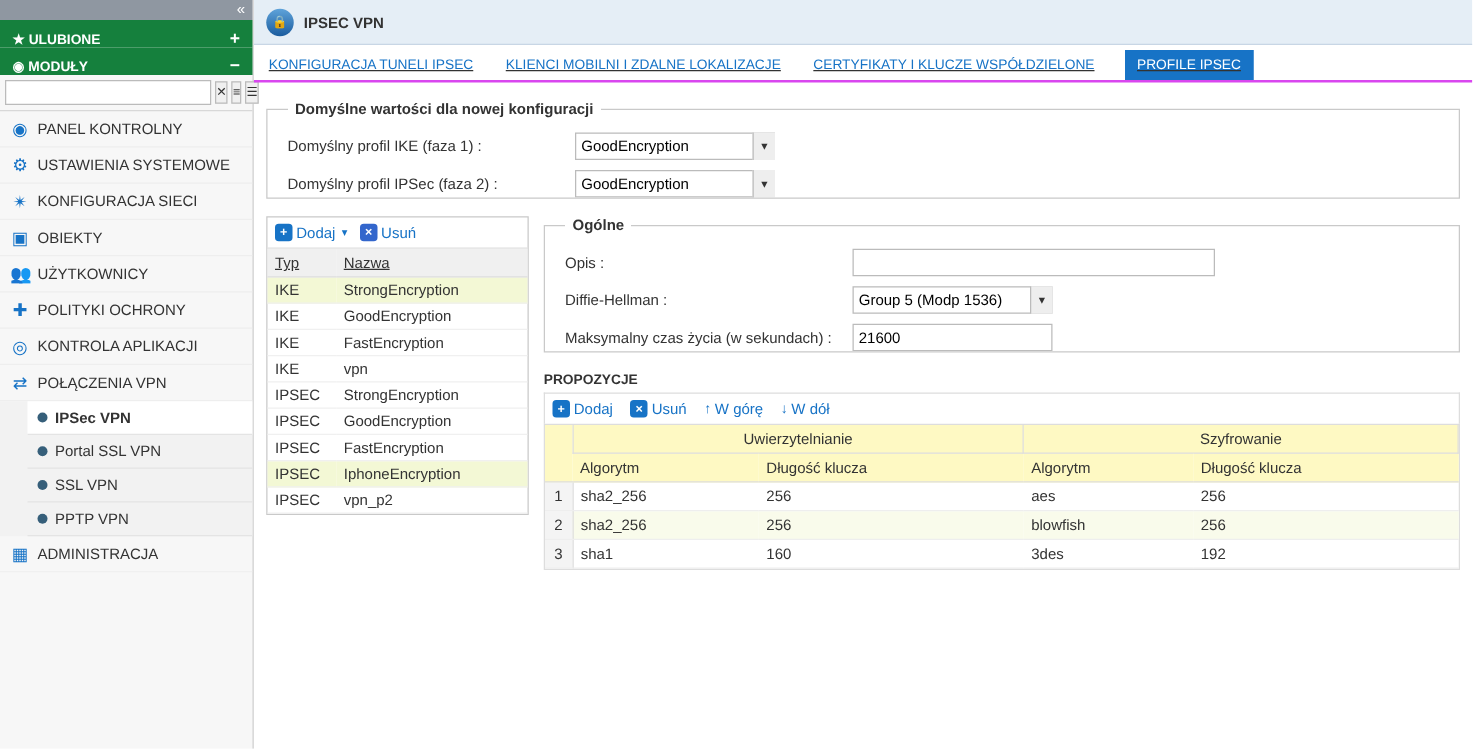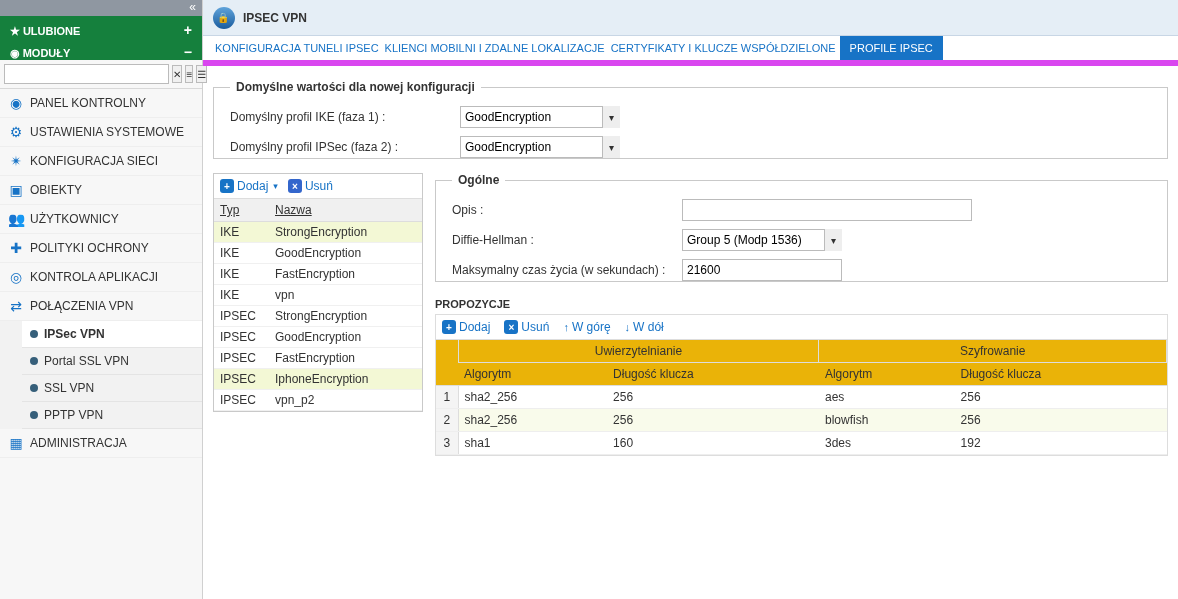--- a/index.html
+++ b/index.html
@@ -36,22 +36,22 @@
   
   .main { flex: 1 1 auto; display: flex; flex-direction: column; overflow: hidden; }
   .page-title { height: 36px; background: #e5eef6; border-bottom: 1px solid #c8d6e5;
                 display: flex; align-items: center; gap: 8px; padding: 0 10px;
                 font-weight: bold; color: #333; }
   .page-title .logo { width: 22px; height: 22px; border-radius: 50%;
                       background: linear-gradient(#5fa3da,#1a5c9e);
                       display: flex; align-items: center; justify-content: center;
                       color: #fff; font-size: 10px; }
 
-  .tabsbar { display: flex; align-items: flex-end; gap: 2px; padding: 0 10px;
-             border-bottom: 6px solid #d946ef; height: 30px; }
+  .tabsbar { display: flex; align-items: flex-end; gap: 22px; padding: 0 10px;
+             border-bottom: 2px solid #d946ef; height: 30px; text-decoration: underline; }
   .tabsbar a { color: #1773c6; text-decoration: none; font-size: 11px; padding: 6px 2px; cursor:pointer;}
   .tabsbar a.active { background: #1773c6; color: #fff; padding: 6px 10px; }
 
   .content { flex: 1 1 auto; display: flex; gap: 12px; padding: 14px 10px; overflow: auto; }
   .leftcol { width: 210px; }
   .rightcol { flex: 1 1 auto; display: flex; flex-direction: column; gap: 16px; }
 
   fieldset { border: 1px solid #c9c9c9; padding: 12px 16px 0; }
   legend { padding: 0 6px; color: #333; font-weight: bold; font-size: 12px; }
 
@@ -78,21 +78,21 @@
   table.grid th { text-align: left; background: #f0f0f0; border-bottom: 1px solid #ddd;
                   padding: 4px 6px; font-weight: normal; text-decoration: underline; }
   table.grid td { padding: 3px 6px; border-bottom: 1px solid #f0f0f0; }
   table.grid tr.sel td { background: #f3f8d5; }
 
   
   .proposals h4 { font-size: 11px; color:#333; margin-bottom:4px;}
   .prop-toolbar { border: 1px solid #ddd; border-bottom:none; padding:5px 6px; display:flex; gap:14px;}
   .ptbl-wrap { border:1px solid #ddd; }
   table.prop { width:100%; border-collapse: collapse; font-size:12px; }
-  table.prop th { background:#eab308; border-bottom:1px solid #ddd; padding:4px 6px; font-weight:normal;
+  table.prop th { background:#fef9c3; border-bottom:1px solid #ddd; padding:4px 6px; font-weight:normal;
                   text-align:left; }
   table.prop th.group { text-align:center; border-left:1px solid #ddd; border-right:1px solid #ddd;}
   table.prop td { padding:4px 6px; border-bottom:1px solid #eee; }
   table.prop td.idx { width:22px; text-align:center; background:#f4f4f4; border-right:1px solid #ddd;}
   table.prop tr.sel td:not(.idx){ background:#f9fbeb; }
   .arrow-ic{font-size:11px;color:#1773c6;}
 </style>
 </head>
 <body>
 

